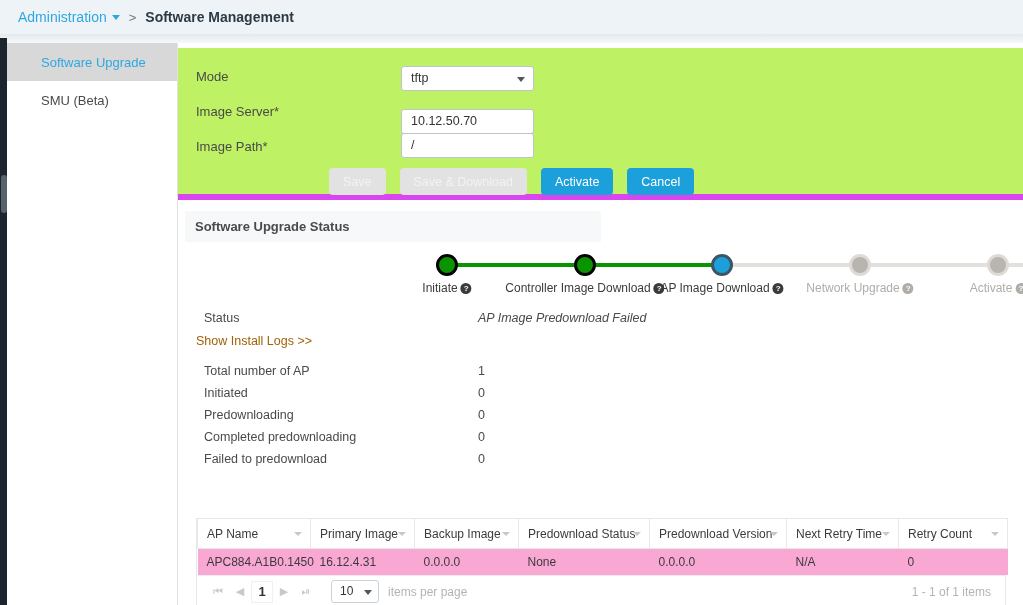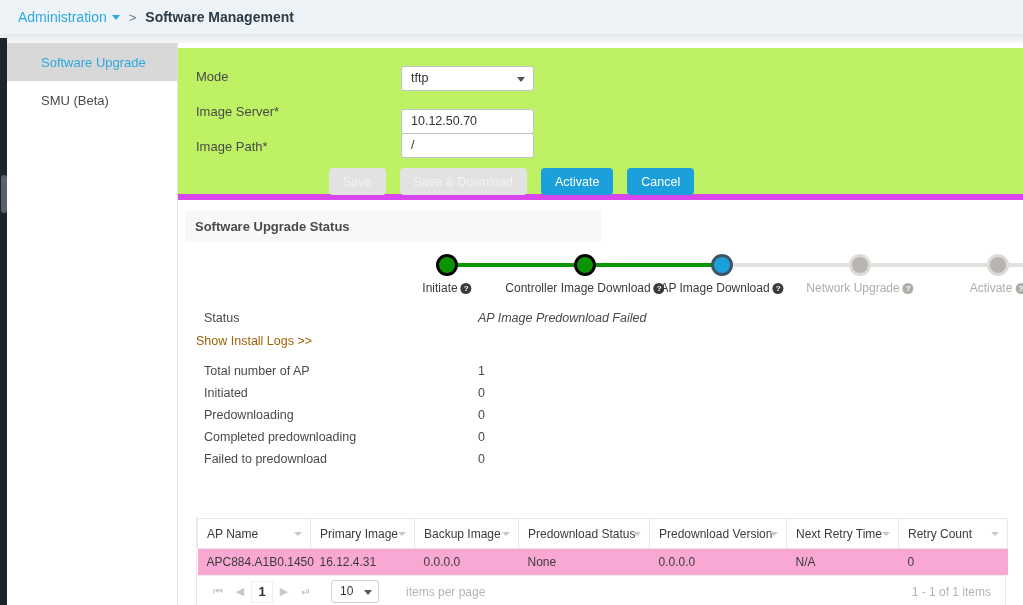--- a/index.html
+++ b/index.html
@@ -173,21 +173,21 @@
   }
   .pg-sel {
     margin-left:14px; width:48px; height:23px; border:1px solid #c7d3dc; border-radius:3px;
     font-size:12px; color:#333; position:relative; padding-left:8px; line-height:21px; cursor:pointer;
   }
   .pg-sel .sel-caret {
     position:absolute; right:6px; top:9px;
     width:0;height:0;border-left:4px solid transparent;border-right:4px solid transparent;
     border-top:5px solid #555;
   }
-  .pg-txt { margin-left:27px; font-size:12px; color:#b4b4b4; }
+  .pg-txt { margin-left:9px; font-size:12px; color:#b4b4b4; }
   .pg-count { position:absolute; right:14px; font-size:12px; color:#b4b4b4; }
 </style>
 </head>
 <body>
 
 <div id="topbar">
   <a class="crumb-link">Administration</a>
     <span class="caret"></span>
   <span class="sep">&gt;</span>
   <span class="crumb-current">Software Management</span>

